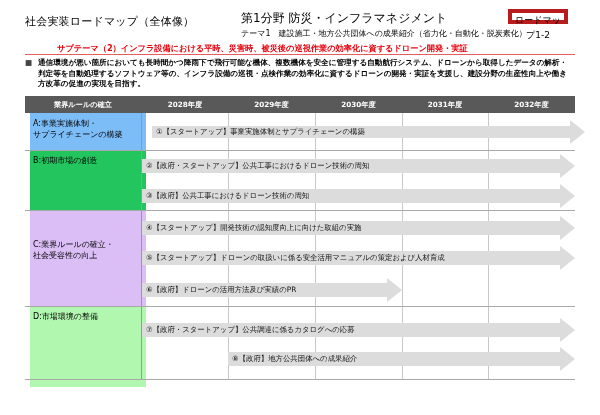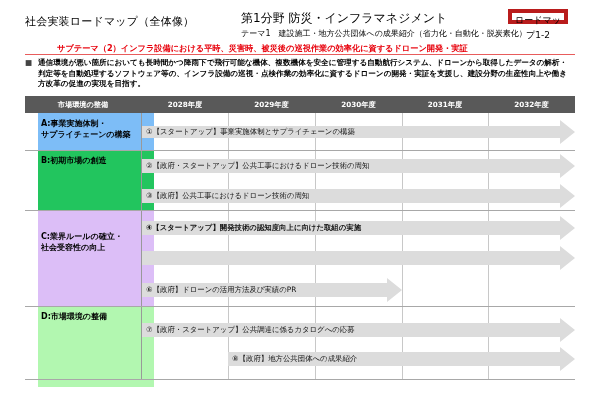--- a/index.html
+++ b/index.html
@@ -16,22 +16,22 @@
   .bullet { left: 25px; top: 58px; width: 545px; font-size: 7.6px; line-height: 10.5px; font-weight: bold; }
   .bullet-mark { position: absolute; left: 0; top: 0; color: #444; }
   .bullet-text { display: block; padding-left: 13px; }
 
   .table { left: 25px; top: 96px; width: 550px; }
   .thead { position: absolute; left: 0; top: 0; width: 550px; height: 17px; background: #595959; }
   .th { position: absolute; top: 0; height: 17px; line-height: 17px; text-align: center;
         color: #ffffff; font-size: 7.2px; font-weight: bold; }
   .grid-v { position: absolute; width: 1px; background: #c8c8c8; }
   .grid-h { position: absolute; height: 1px; background: #a8a8a8; left: 0; width: 550px; }
-  .cat { position: absolute; left: 13px; width: 116px; box-sizing: border-box; padding: 4px 3px;
-         font-size: 8px; line-height: 11px; font-weight: bold; }
+  .cat { position: absolute; left: 5px; width: 116px; box-sizing: border-box; padding: 4px 3px;
+         font-size: 8px; line-height: 11px; font-weight: normal; }
   .arrow { position: absolute; height: 24px; }
   .arrow svg { position: absolute; left: 0; top: 0; }
   .arrow-label { position: absolute; left: 4px; top: 0; height: 24px; line-height: 24px;
                  font-size: 7.4px; white-space: nowrap; color: #111; }
 </style>
 </head>
 <body>
 
 <div class="abs title">社会実装ロードマップ（全体像）</div>
 <div class="abs category">第1分野 防災・インフラマネジメント</div>
@@ -40,74 +40,75 @@
 <div class="abs subtheme">サブテーマ（2）インフラ設備における平時、災害時、被災後の巡視作業の効率化に資するドローン開発・実証</div>
 <div class="abs redline"></div>
 
 <div class="abs bullet">
   <span class="bullet-mark">■</span>
   <span class="bullet-text">通信環境が悪い箇所においても長時間かつ降雨下で飛行可能な機体、複数機体を安全に管理する自動航行システム、ドローンから取得したデータの解析・判定等を自動処理するソフトウェア等の、インフラ設備の巡視・点検作業の効率化に資するドローンの開発・実証を支援し、建設分野の生産性向上や働き方改革の促進の実現を目指す。</span>
 </div>
 
 <div class="abs table" style="height:284px;">
   <div class="thead">
-    <div class="th" style="left:0;width:116px;">市場環境の整備</div>
+    <div class="th" style="left:0;width:116px;">業界ルールの確立</div>
     <div class="th" style="left:117px;width:86px;">2028年度</div>
     <div class="th" style="left:203px;width:87px;">2029年度</div>
     <div class="th" style="left:290px;width:87px;">2030年度</div>
     <div class="th" style="left:377px;width:86px;">2031年度</div>
     <div class="th" style="left:463px;width:87px;">2032年度</div>
   </div>
 
   <div class="cat" style="top:17px;height:38px;background:#7dbdf7;white-space:pre-line;padding-top:5px;">A:事業実施体制・
 サプライチェーンの構築</div>
   <div class="cat" style="top:55px;height:60px;background:#22c55e;white-space:pre-line;">B:初期市場の創造</div>
-  <div class="cat" style="top:115px;height:124px;background:#dcbef7;white-space:pre-line;padding-top:20px;">C:業界ルールの確立・
+  <div class="cat" style="top:115px;height:124px;background:#dcbef7;white-space:pre-line;padding-top:28px;">C:業界ルールの確立・
 社会受容性の向上</div>
   <div class="cat" style="top:211px;height:80px;background:#b2f7b0;white-space:pre-line;">D:市場環境の整備</div>
 
   <div class="grid-v" style="left:116px;top:17px;height:267px;background:#999;"></div>
   <div class="grid-v" style="left:203px;top:17px;height:267px;"></div>
   <div class="grid-v" style="left:290px;top:17px;height:267px;"></div>
   <div class="grid-v" style="left:377px;top:17px;height:267px;"></div>
   <div class="grid-v" style="left:463px;top:17px;height:267px;"></div>
 
   <div class="grid-h" style="top:54px;"></div>
   <div class="grid-h" style="top:114px;"></div>
   <div class="grid-h" style="top:210px;"></div>
   <div class="grid-h" style="top:283px;"></div>
 
-  <div class="arrow" style="left:117px;top:24px;width:433px;text-align:right;">
+  <div class="arrow" style="left:127px;top:24px;width:433px;text-align:right;">
     <svg width="433" height="24">
         <polygon points="0,6 418,6 418,0 433,12 418,24 418,18 0,18" fill="#dcdcdc"></polygon>
       </svg>
     <span class="arrow-label">①【スタートアップ】事業実施体制とサプライチェーンの構築</span>
   </div>
   <div class="arrow" style="left:117px;top:58px;width:433px;">
     <svg width="433" height="24">
         <polygon points="0,5 418,5 418,0 433,12 418,24 418,19 0,19" fill="#dcdcdc"></polygon>
       </svg>
     <span class="arrow-label">②【政府・スタートアップ】公共工事におけるドローン技術の周知</span>
   </div>
   <div class="arrow" style="left:117px;top:88px;width:433px;">
     <svg width="433" height="24">
         <polygon points="0,5 418,5 418,0 433,12 418,24 418,19 0,19" fill="#dcdcdc"></polygon>
       </svg>
     <span class="arrow-label">③【政府】公共工事におけるドローン技術の周知</span>
   </div>
-  <div class="arrow" style="left:117px;top:120px;width:433px;font-weight:bold;">
+  <div class="arrow" style="left:117px;top:120px;width:433px;">
     <svg width="433" height="24">
         <polygon points="0,5 418,5 418,0 433,12 418,24 418,19 0,19" fill="#dcdcdc"></polygon>
       </svg>
     <span class="arrow-label">④【スタートアップ】開発技術の認知度向上に向けた取組の実施</span>
   </div>
   <div class="arrow" style="left:117px;top:150px;width:433px;">
     <svg width="433" height="24">
         <polygon points="0,5 418,5 418,0 433,12 418,24 418,19 0,19" fill="#dcdcdc"></polygon>
       </svg>
+    <span class="arrow-label">⑤【スタートアップ】ドローンの取扱いに係る安全活用マニュアルの策定および人材育成</span>
   </div>
   <div class="arrow" style="left:117px;top:182px;width:260px;">
     <svg width="260" height="24">
         <polygon points="0,5 245,5 245,0 260,12 245,24 245,19 0,19" fill="#dcdcdc"></polygon>
       </svg>
     <span class="arrow-label">⑥【政府】ドローンの活用方法及び実績のPR</span>
   </div>
   <div class="arrow" style="left:117px;top:222px;width:433px;">
     <svg width="433" height="24">
         <polygon points="0,5 418,5 418,0 433,12 418,24 418,19 0,19" fill="#dcdcdc"></polygon>

